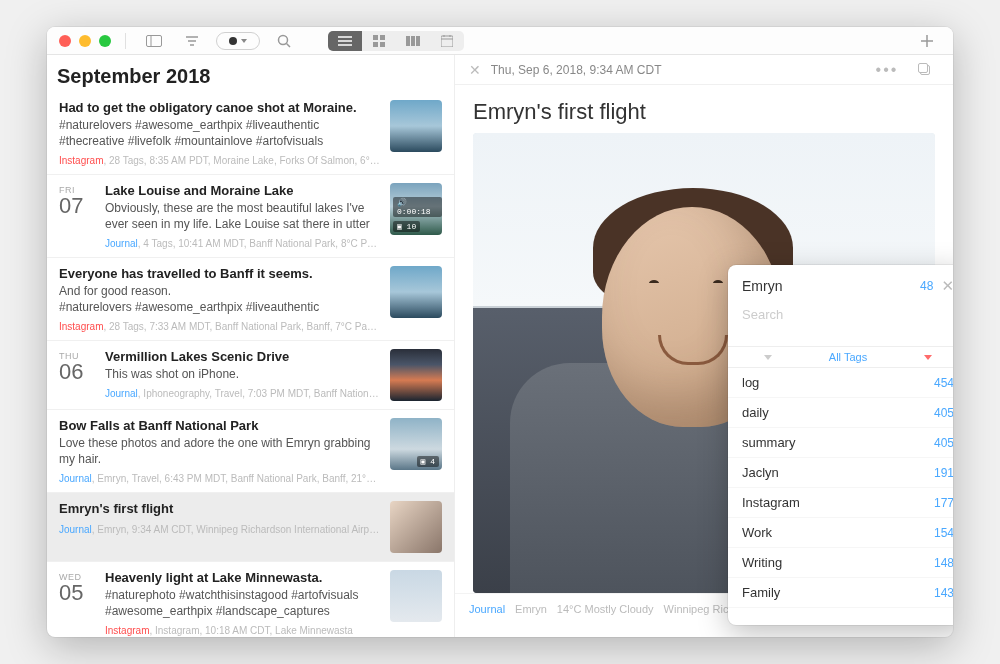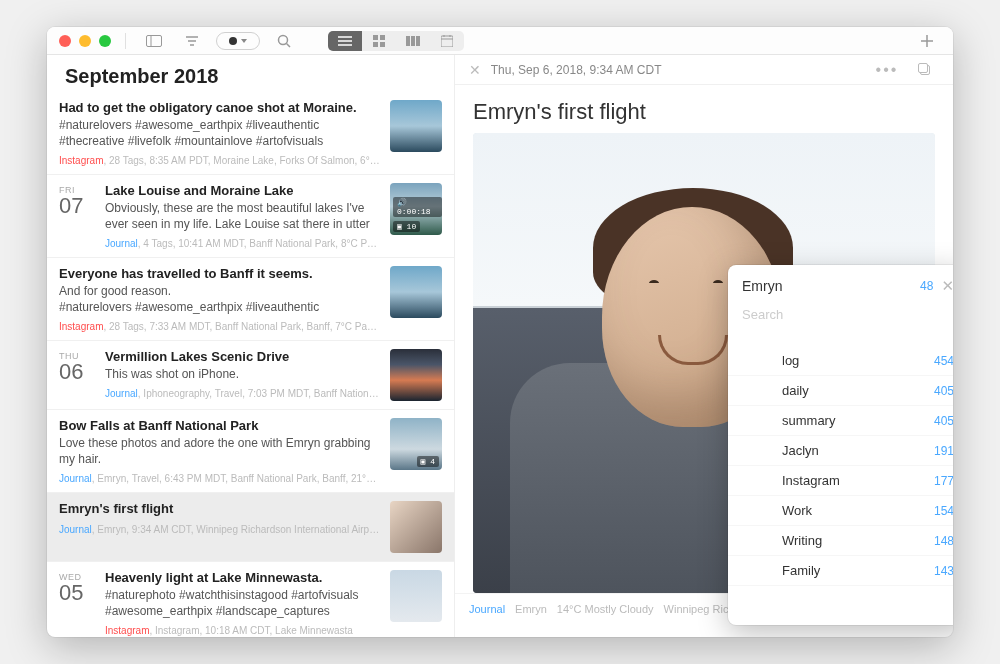--- a/index.html
+++ b/index.html
@@ -15,21 +15,21 @@
   .tb-btn { width: 28px; height: 20px; border-radius: 4px; display: flex; align-items: center; justify-content: center; color: #888; }
   .tb-chip { width: 44px; height: 18px; border: 1px solid #d0d0d0; border-radius: 9px; display:flex; align-items:center; justify-content:center; gap:4px; }
   .tb-chip .dot { width:8px; height:8px; border-radius:50%; background:#333; }
   .tb-chip .arrow { width:0; height:0; border-left:3px solid transparent; border-right:3px solid transparent; border-top:4px solid #888; }
   .segmented { display: flex; background: #eee; border-radius: 5px; overflow: hidden; }
   .segmented .seg { width: 34px; height: 20px; display:flex; align-items:center; justify-content:center; color:#999; }
   .segmented .seg.active { background: #666; color: #fff; }
   .titlebar .spacer { flex: 1; }
   .content { flex: 1; display: flex; min-height: 0; }
   .sidebar { width: 408px; border-right: 1px solid #eee; display:flex; flex-direction:column; overflow:hidden; }
-  .sb-header { padding: 10px 18px 4px; font-size: 20px; font-weight: 700; color: #222; }
+  .sb-header { padding: 10px 10px 4px; font-size: 20px; font-weight: 700; color: #222; }
   .entries { flex:1; overflow-y:auto; }
   .entry { border-top: 1px solid #f0f0f0; padding: 8px 12px; display:flex; gap:10px; position:relative; }
   .entry.first { border-top: none; }
   .entry.selected { background: #ececec; }
   .datebox { width: 36px; min-width:36px; text-align:left; padding-top:2px; }
   .datebox .dow { font-size: 9px; color:#aaa; letter-spacing:0.5px; }
   .datebox .dnum { font-size: 22px; font-weight:300; color:#666; line-height:1; }
   .ebody { flex:1; min-width:0; }
   .etitle { font-size: 13px; font-weight:700; color:#222; margin-bottom:2px; white-space:nowrap; overflow:hidden; text-overflow:ellipsis; }
   .eexcerpt { font-size: 12px; color:#555; line-height:1.35; max-height:32px; overflow:hidden; }
@@ -60,21 +60,21 @@
   .pop-search { margin: 0 12px 20px; }
   .pop-search input { width:100%; border:none; font-size:13px; padding:4px 2px; outline:none; color:#444; }
   .pop-search input::placeholder { color:#ccc; }
   .pop-tabs { display:flex; border-top:1px solid #eee; border-bottom:1px solid #eee; height:22px; }
   .pop-tab { flex:1; display:flex; align-items:center; justify-content:center; font-size:11px; color:#ccc; }
   .pop-tab.active { color:#4aa8ff; }
   .pop-tab .arrow-down { width:0; height:0; border-left:4px solid transparent; border-right:4px solid transparent; border-top:5px solid currentColor; }
   .pop-tab.red { color:#ff6b6b; }
   .pop-list { flex:1; overflow-y:auto; }
   .tagrow { display:flex; align-items:center; justify-content:space-between; padding:7px 14px; font-size:13px; border-bottom:1px solid #f6f6f6; cursor:pointer; }
-  .tagrow .tname { color:#333;margin-left:40px; }
+  .tagrow .tname { color:#333; }
   .tagrow .tcount { color:#4aa8ff; font-size:12px; }
   
   .thumb-mountain { background: linear-gradient(180deg,#6fa8c9 0%,#a7c7d9 50%, #2b4a5e 100%); }
   .thumb-sunset { background: linear-gradient(180deg,#2a2f3a 0%,#4a5568 30%,#d67b52 60%,#1a2430 100%); }
   .thumb-waterfall { background: linear-gradient(180deg,#8fb3c7 0%,#cdd9e0 60%,#5a7688 100%); }
   .thumb-selfie { background: linear-gradient(135deg,#e8d5c4 0%,#8a766a 100%); }
   .thumb-sky { background: linear-gradient(180deg,#c9d8e4 0%,#e4e9ee 100%); }
   .thumb-louise { background: linear-gradient(180deg,#7aa3bd 0%,#b9d0da 45%,#2f5a4a 100%); position:relative; }
   
   .scene-window { position:absolute; top:0; left:0; right:0; height:38%; background:linear-gradient(180deg,#eef3f7 0%, #f5f8fa 100%); border-bottom:2px solid #c9d0d6; }
@@ -295,20 +295,29 @@
 
       <div class="popover">
         <div class="pop-head">
           <div class="pop-title">Emryn</div>
           <div class="pop-count">48</div>
           <div class="pop-close">✕</div>
         </div>
         <div class="pop-search">
           <input type="text" placeholder="Search" style="">
         </div>
+        <div class="pop-tabs">
+          <div class="pop-tab">
+              <span class="arrow-down"></span>
+            </div>
+          <div class="pop-tab active">All Tags</div>
+          <div class="pop-tab red">
+              <span class="arrow-down"></span>
+            </div>
+        </div>
         <div class="pop-list" id="taglist">
             <div class="tagrow">
               <span class="tname">log</span>
               <span class="tcount">454</span>
             </div>
             <div class="tagrow">
               <span class="tname">daily</span>
               <span class="tcount">405</span>
             </div>
             <div class="tagrow">

